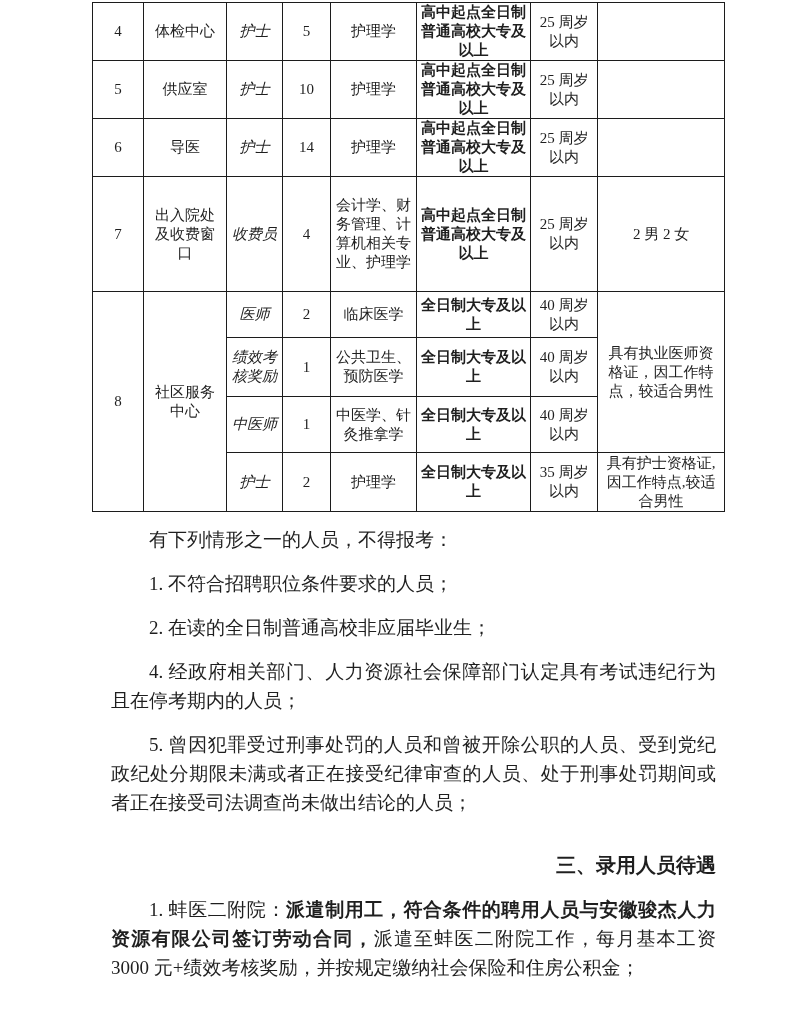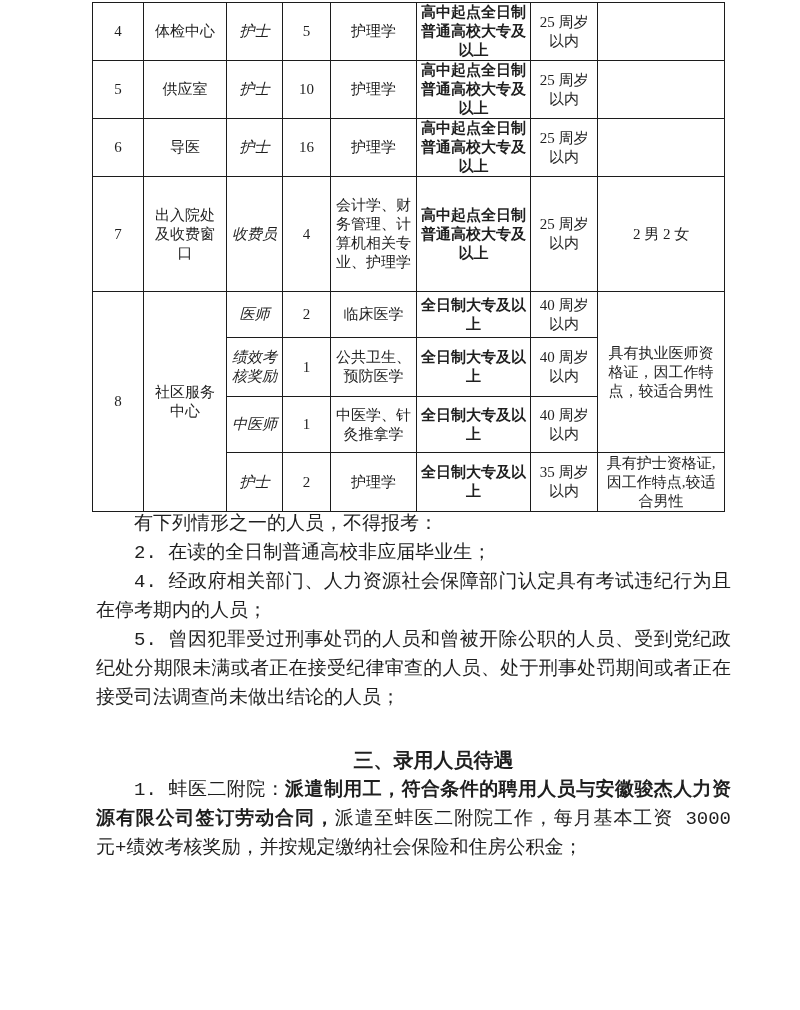--- a/index.html
+++ b/index.html
@@ -43,27 +43,27 @@
   tr.h-r8c { height: 56px; }
   tr.h-r8d { height: 59px; }
 
   
   .body-text {
     position: absolute; left: 96px; top: 510px; width: 635px;
     font-size: 19px;
     line-height: 29px;
     text-align: justify;
   }
-  .body-text p { margin: 0; text-indent: 2em; font-family: Liberation Mono, monospace; }
+  .body-text p { margin: 15px; text-indent: 2em; }
   .section-heading {
     margin-top: 34px !important;
     font-family: "DejaVu Sans", "Liberation Sans", sans-serif;
     font-weight: bold;
     font-size: 20px;
-    text-align: center;
+    text-align: right;
   }
   .bold-span { font-weight: bold; }
 </style>
 </head>
 <body>
 
 <div class="page">
 
   <table class="doc-table">
     <colgroup>
@@ -94,21 +94,21 @@
         <td>10</td>
         <td class="major">护理学</td>
         <td class="edu">高中起点全日制普通高校大专及以上</td>
         <td>25 周岁以内</td>
         <td></td>
       </tr>
       <tr class="h-r6">
         <td>6</td>
         <td>导医</td>
         <td class="post">护士</td>
-        <td>16</td>
+        <td>14</td>
         <td class="major">护理学</td>
         <td class="edu">高中起点全日制普通高校大专及以上</td>
         <td>25 周岁以内</td>
         <td></td>
       </tr>
       <tr class="h-r7">
         <td>7</td>
         <td>出入院处及收费窗口</td>
         <td class="post">收费员</td>
         <td>4</td>
@@ -147,20 +147,21 @@
         <td class="major">护理学</td>
         <td class="edu">全日制大专及以上</td>
         <td>35 周岁以内</td>
         <td>具有护士资格证,因工作特点,较适合男性</td>
       </tr>
     </tbody>
   </table>
 
   <div class="body-text">
     <p>有下列情形之一的人员，不得报考：</p>
+    <p>1. 不符合招聘职位条件要求的人员；</p>
     <p>2. 在读的全日制普通高校非应届毕业生；</p>
     <p>4. 经政府相关部门、人力资源社会保障部门认定具有考试违纪行为且在停考期内的人员；</p>
     <p>5. 曾因犯罪受过刑事处罚的人员和曾被开除公职的人员、受到党纪政纪处分期限未满或者正在接受纪律审查的人员、处于刑事处罚期间或者正在接受司法调查尚未做出结论的人员；</p>
     <p class="section-heading">三、录用人员待遇</p>
     <p><span>1. 蚌医二附院：</span><span class="bold-span">派遣制用工，符合条件的聘用人员与安徽骏杰人力资源有限公司签订劳动合同，</span><span>派遣至蚌医二附院工作，每月基本工资 3000 元+绩效考核奖励，并按规定缴纳社会保险和住房公积金；</span></p>
   </div>
 
 </div>
 
 </body></html>

